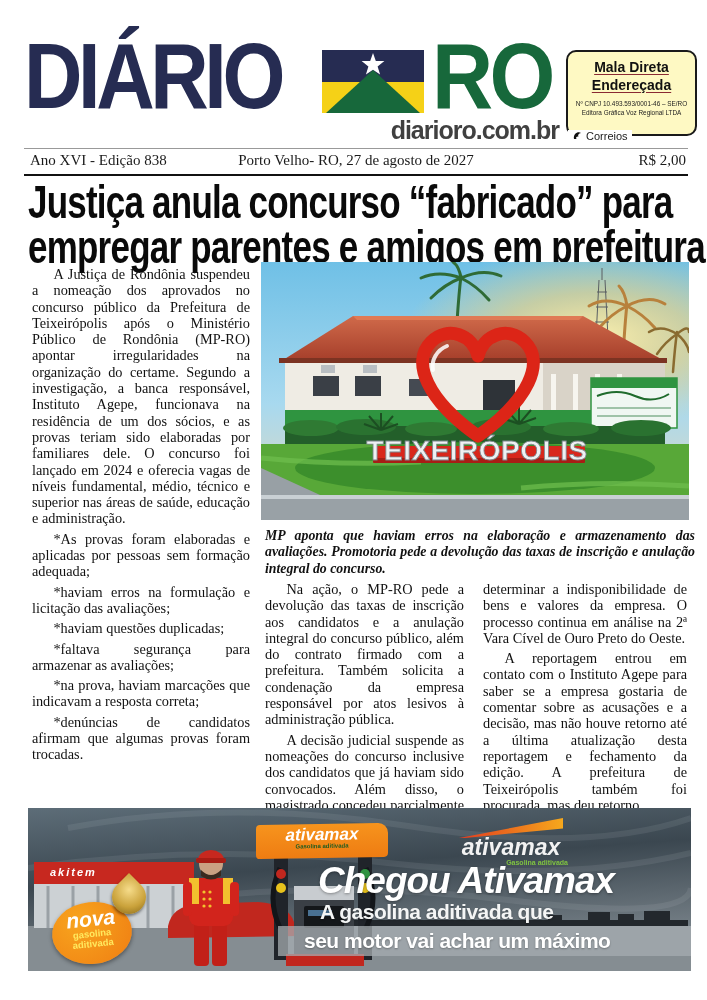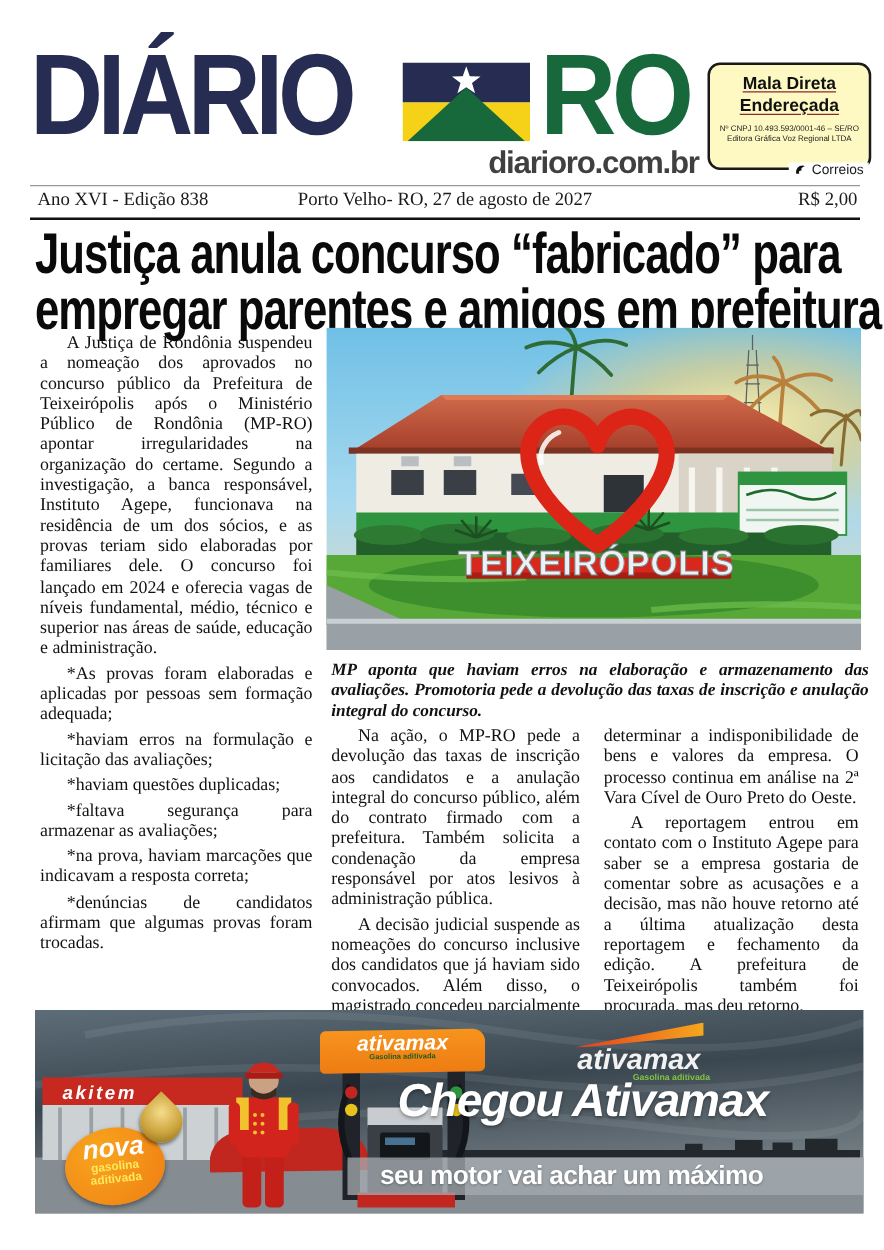--- a/index.html
+++ b/index.html
@@ -18,21 +18,21 @@
   .site-url { position:absolute; right:148px; top:116px; font-family:"Liberation Sans",sans-serif;
     font-weight:700; font-size:25px; letter-spacing:-1px; color:#404040; }
 
   .mail-box { position:absolute; left:566px; top:50px; width:131px; height:86px;
     border:2.5px solid #1a1a1a; border-radius:10px; text-align:center;
     font-family:"Liberation Sans",sans-serif; padding-top:6px; background:#fef9c3; }
   .mail-line { font-size:14px; font-weight:700; color:#111; line-height:1.25;
     text-decoration:underline; text-decoration-color:#8a2a33; text-underline-offset:2px; }
   .mail-small { font-size:6.4px; color:#222; margin-top:6px; line-height:1.4; }
   .correios-row { position:absolute; left:0; right:0; bottom:-8px; display:flex;
-    align-items:center; justify-content:flex-end; gap:3px; }
+    align-items:center; justify-content:flex-start; gap:3px; }
   .correios-chip { background:#fff; padding:0 4px; display:flex; align-items:center; gap:2px;
     font-size:11px; color:#1a1a1a; font-family:"Liberation Sans",sans-serif; }
 
   .rule-thin { position:absolute; left:24px; right:19px; top:148px; border-top:1px solid #999; }
   .dateline { position:absolute; left:24px; right:19px; top:152px; height:20px;
     font-size:15px; color:#1a1a1a; }
   .dateline .dl-left { position:absolute; left:6px; }
   .dateline .dl-center { position:absolute; left:0; right:0; text-align:center; }
   .dateline .dl-right { position:absolute; right:2px; }
   .rule-thick { position:absolute; left:24px; right:19px; top:174px; border-top:2.5px solid #111; }
@@ -53,21 +53,21 @@
   .photo-caption { position:absolute; left:233px; top:262px; width:430px;
     font-weight:700; font-style:italic; font-size:13.8px; line-height:1.18; text-align:justify; }
   .col-mid { position:absolute; left:233px; top:315px; width:207px; }
   .col-right { position:absolute; left:451px; top:315px; width:212px; }
 
   
   .ad { position:absolute; left:28px; top:808px; width:663px; height:163px; overflow:hidden;
     font-family:"Liberation Sans",sans-serif; }
   .ad svg.ad-bg { position:absolute; left:0; top:0; }
   .ad-akitem { position:absolute; left:22px; top:58px; color:#fff; font-weight:700;
-    font-style:italic; font-size:15px; letter-spacing:2px; }
+    font-style:italic; font-size:11px; letter-spacing:2px; }
   .nova-badge { position:absolute; left:24px; top:94px; width:80px; height:62px;
     background:radial-gradient(circle at 35% 30%, #f8a51e, #ef7d12); border-radius:50%;
     transform:rotate(-6deg); text-align:center; padding-top:8px; box-shadow:0 2px 4px rgba(0,0,0,.4); }
   .nova-badge .b1 { display:block; color:#fff; font-weight:700; font-style:italic;
     font-size:21px; line-height:0.9; }
   .nova-badge .b2 { display:block; color:#ffe95e; font-weight:700; font-size:9.5px; line-height:1.05; }
   .gold-drop { position:absolute; left:84px; top:72px; width:34px; height:34px;
     background:radial-gradient(circle at 35% 35%, #f6dc8a, #caa23b 55%, #7c5f14);
     border-radius:0 50% 50% 50%; transform:rotate(45deg); box-shadow:1px 2px 3px rgba(0,0,0,.45); }
   .pump-sign { position:absolute; left:228px; top:16px; width:132px; height:34px;
@@ -367,16 +367,17 @@
     <span class="ps2">Gasolina aditivada</span>
   </div>
 
   <div class="ativ-logo">
     <div class="ativ-swoosh"></div>
     <span class="ativ-word">ativamax</span>
     <span class="ativ-sub">Gasolina aditivada</span>
   </div>
 
   <div class="ad-headline">Chegou Ativamax</div>
+  <div class="ad-sub1">A gasolina aditivada que</div>
   <div class="ad-sub2-bar">
     <span class="ad-sub2">seu motor vai achar um máximo</span>
   </div>
 </section>
 
 </body></html>

